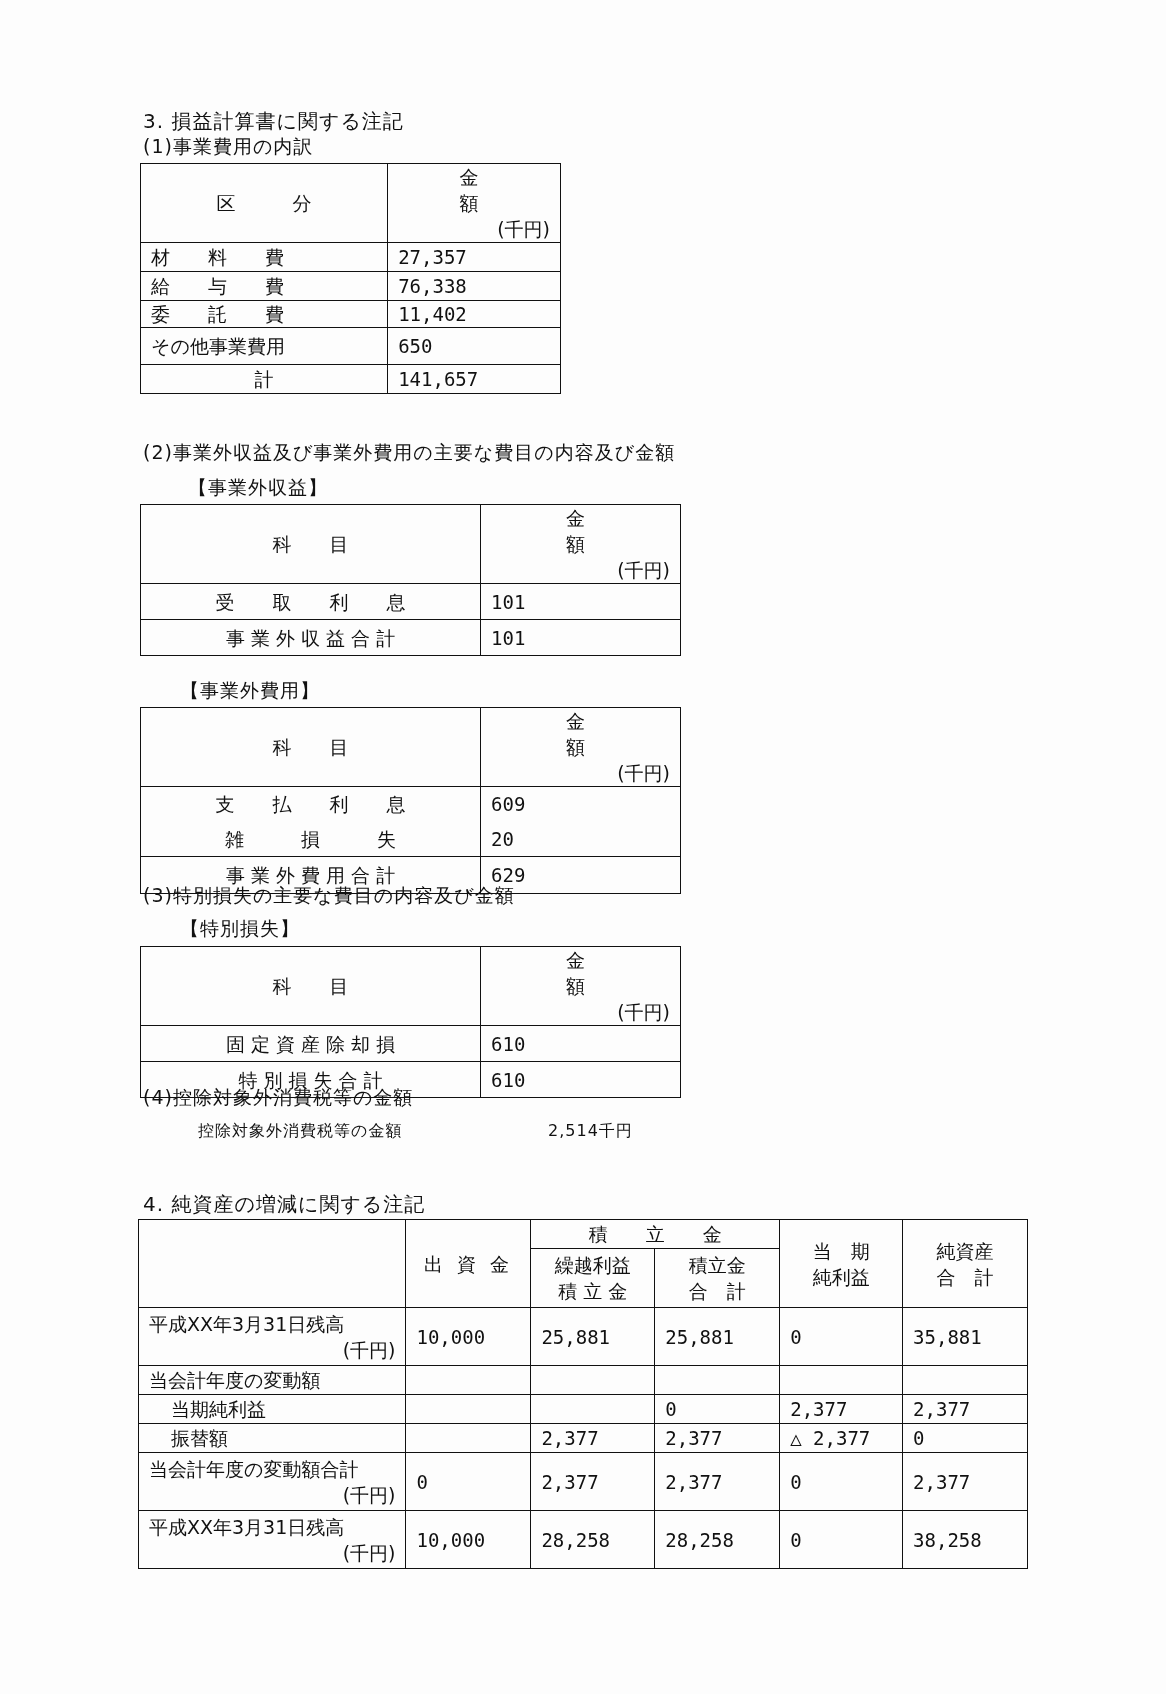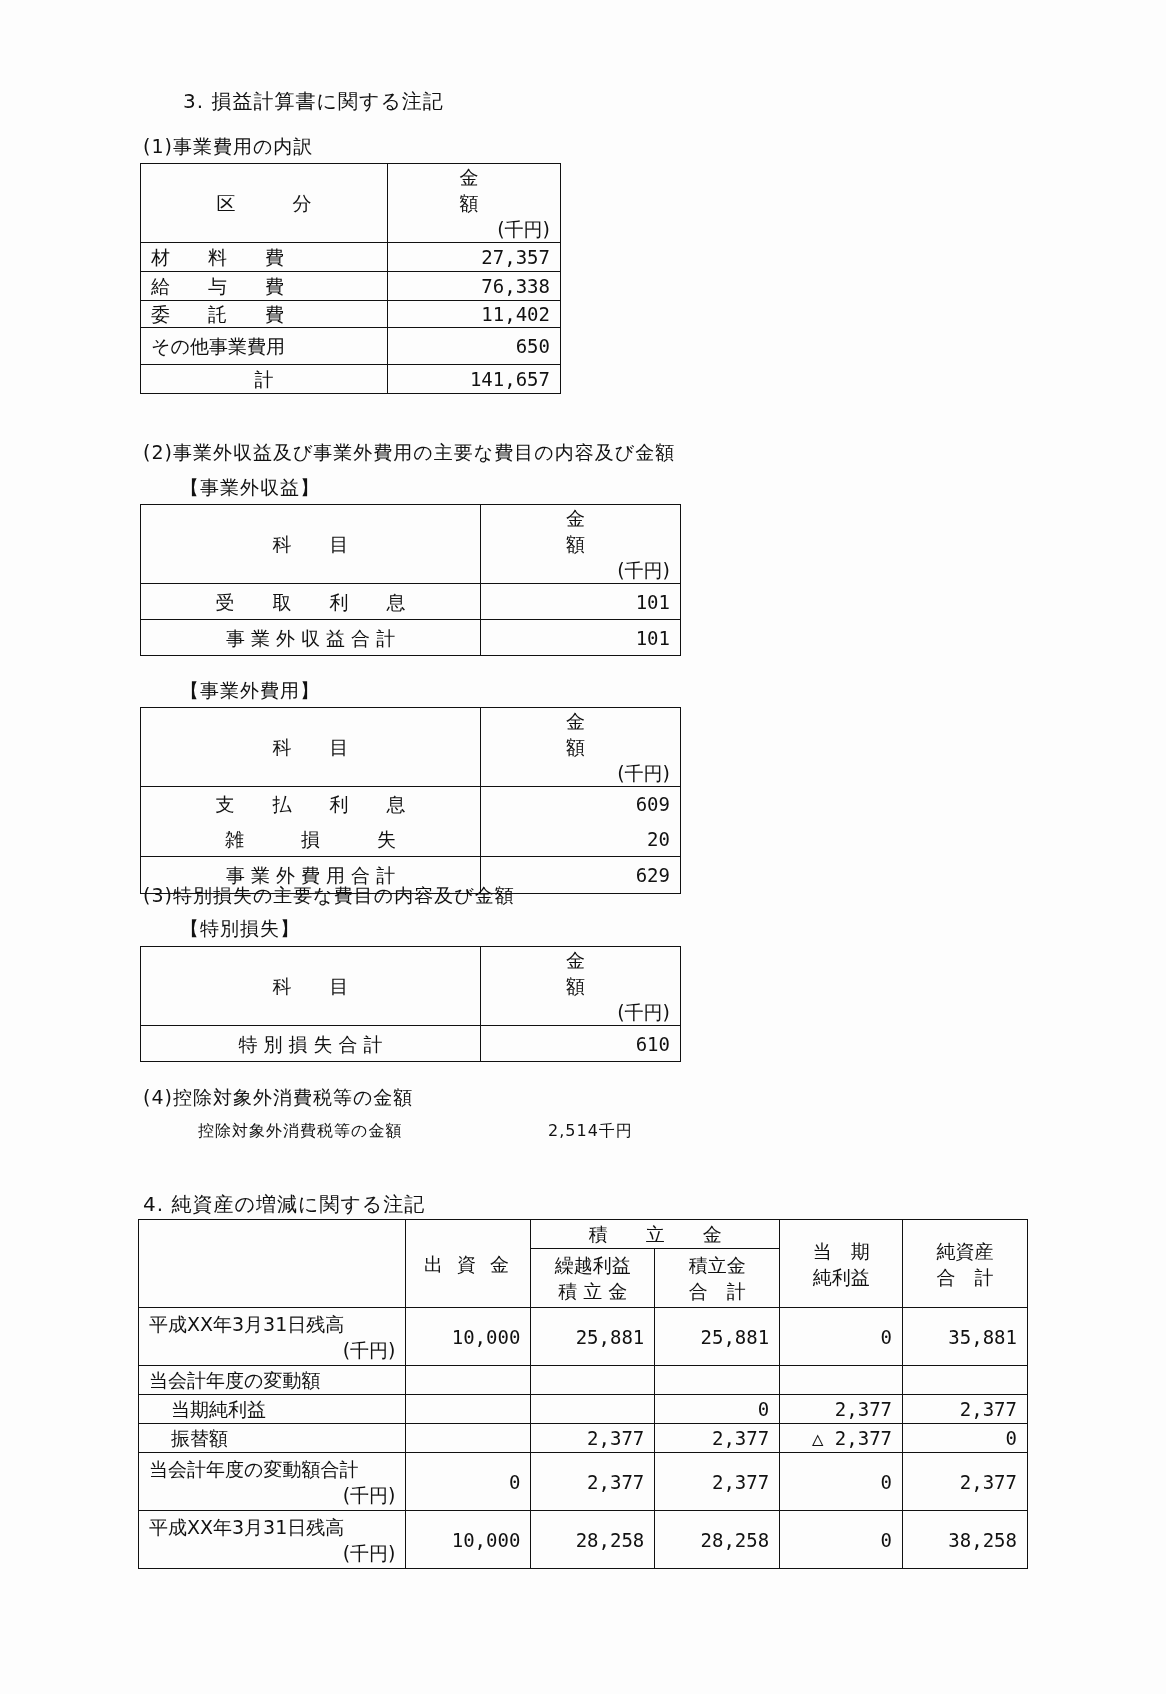--- a/index.html
+++ b/index.html
@@ -6,33 +6,33 @@
     body {
       width: 1166px; height: 1694px; background: #fdfdfd; position: relative;
       font-family: "DejaVu Sans", "Liberation Sans", sans-serif; color: #111;
       font-size: 19px; overflow: hidden;
     }
     .abs { position: absolute; white-space: nowrap; }
     .heading { font-size: 20px; letter-spacing: 1px; }
     .sub { font-size: 19px; letter-spacing: 1px; }
     table.tbl { position: absolute; border-collapse: collapse; }
     table.tbl td { border: 1.5px solid #111; padding: 0 10px; font-size: 19px; line-height: 26px; }
-    .num { text-align: right; font-family: "DejaVu Sans Mono", "Liberation Mono", monospace; font-size: 19px; }
+    .num { font-family: "DejaVu Sans Mono", "Liberation Mono", monospace; font-size: 19px; }
     .center { text-align: center; }
     .hdr-amt { text-align: right; }
     .hdr-amt .l1 { display: block; text-align: center; letter-spacing: 30px; padding-left: 20px; }
     .hdr-amt .l2 { display: block; text-align: right; }
     .indent { padding-left: 32px !important; }
     .multi .l2 { display: block; text-align: right; }
     .taxline { font-size: 16px; letter-spacing: 1px; }
   </style>
 </head>
 <body>
 
-<div class="abs heading" style="left:143px;top:88px;margin-left:40px;">3. 損益計算書に関する注記</div>
+<div class="abs heading" style="left:143px;top:108px;">3. 損益計算書に関する注記</div>
 <div class="abs sub" style="left:143px;top:134px;">(1)事業費用の内訳</div>
 
 <table class="tbl" style="left:140px;top:163px;width:421px;">
   <colgroup>
       <col style="width:248px">
       <col style="width:173px">
     </colgroup>
   <tbody>
       <tr style="height:58px;">
     <td class="center">区　　　分</td>
@@ -58,21 +58,21 @@
     <td class="num">650</td>
   </tr>
   <tr style="height:29px;">
     <td class="center">計</td>
     <td class="num">141,657</td>
   </tr>
 </tbody>
   </table>
 
 <div class="abs sub" style="left:143px;top:440px;">(2)事業外収益及び事業外費用の主要な費目の内容及び金額</div>
-<div class="abs sub" style="left:180px;top:475px;">【事業外収益】</div>
+<div class="abs sub" style="left:188px;top:475px;">【事業外収益】</div>
 
 <table class="tbl" style="left:140px;top:504px;width:541px;">
   <colgroup>
       <col style="width:341px">
       <col style="width:200px">
     </colgroup>
   <tbody>
       <tr style="height:59px;">
     <td class="center">科　　目</td>
     <td class="hdr-amt">
@@ -129,20 +129,24 @@
       <col style="width:341px">
       <col style="width:200px">
     </colgroup>
   <tbody>
       <tr style="height:59px;">
     <td class="center">科　　目</td>
     <td class="hdr-amt">
       <span class="l1">金　　額</span>
       <span class="l2">(千円)</span>
     </td>
+  </tr>
+  <tr style="height:36px;">
+    <td class="center">固 定 資 産 除 却 損</td>
+    <td class="num">610</td>
   </tr>
   <tr style="height:36px;padding-left:12px;">
     <td class="center">特 別 損 失 合 計</td>
     <td class="num">610</td>
   </tr>
 </tbody>
   </table>
 
 <div class="abs sub" style="left:143px;top:1085px;">(4)控除対象外消費税等の金額</div>
 <div class="abs taxline" style="left:198px;top:1121px;">控除対象外消費税等の金額</div>

